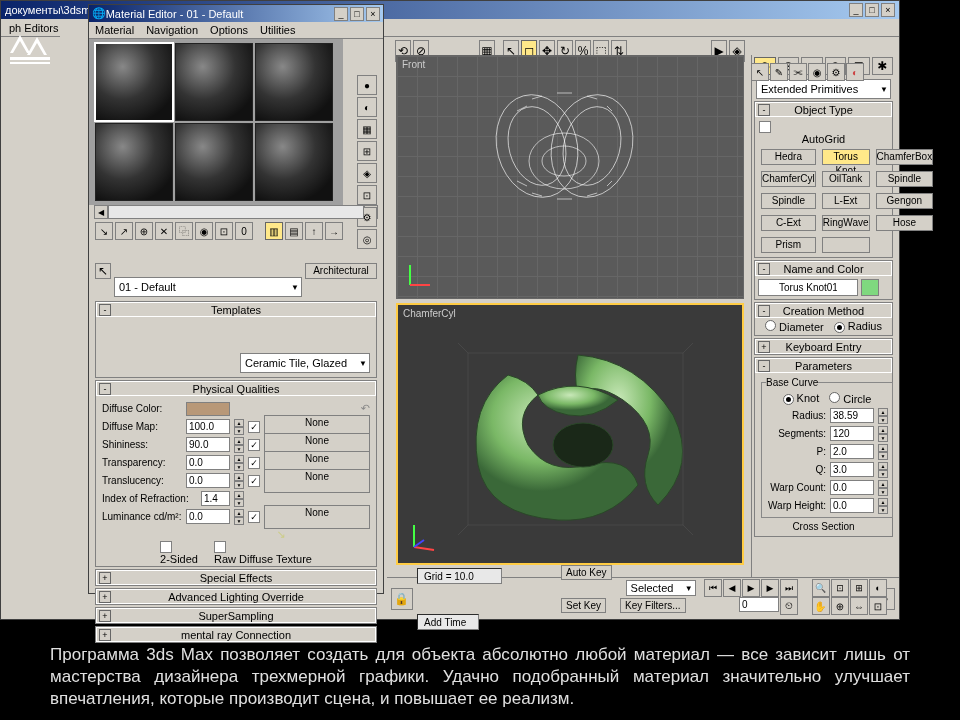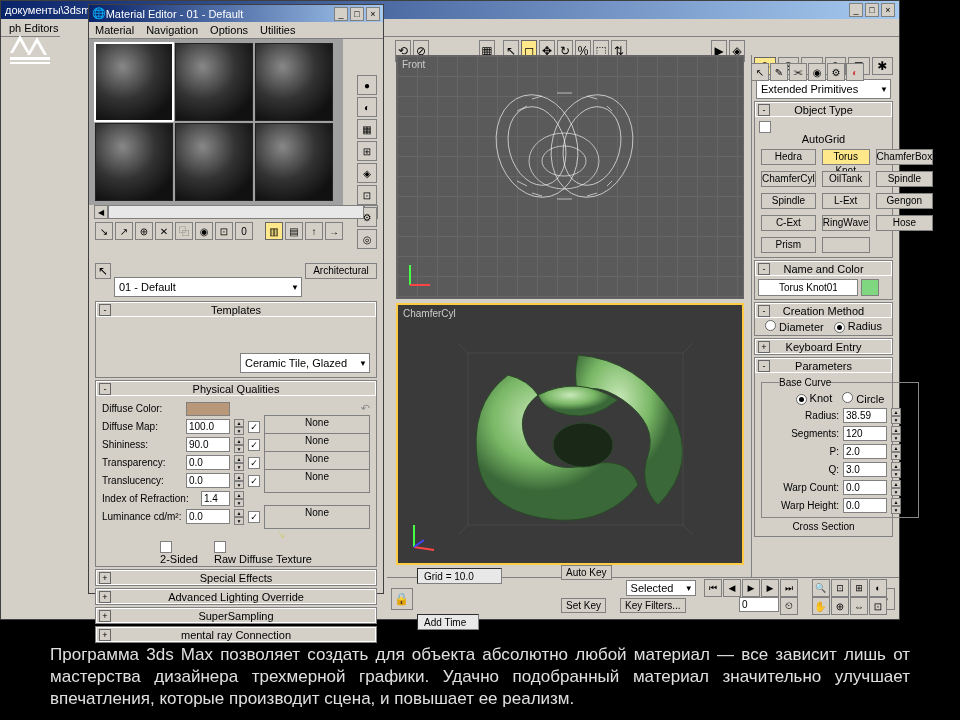--- a/index.html
+++ b/index.html
@@ -254,21 +254,21 @@
           <span class="toggle">+</span>
           <span>Keyboard Entry</span>
         </div>
     </div>
     <div class="rollup" style="margin:2px 2px;">
       <div class="rollup-head">
           <span class="toggle">-</span>
           <span>Parameters</span>
         </div>
       <div class="rollup-body">
-        <fieldset style="border:1px solid #888;padding:2px 17px;margin-bottom:3px;">
+        <fieldset style="border:1px solid #888;padding:2px 4px;margin-bottom:3px;">
           <legend style="font-size:10px;">Base Curve</legend>
           <div class="radio-row">
             <label><span class="radio sel"></span> <span>Knot</span></label>
             <label><span class="radio"></span> <span>Circle</span></label>
           </div>
           <div class="param-row">
               <span class="label" style="width:60px;text-align:right;">Radius:</span>
               <input class="param-input" value="38.59" style="">
               <div class="spinner">
                 <div>▲</div>

